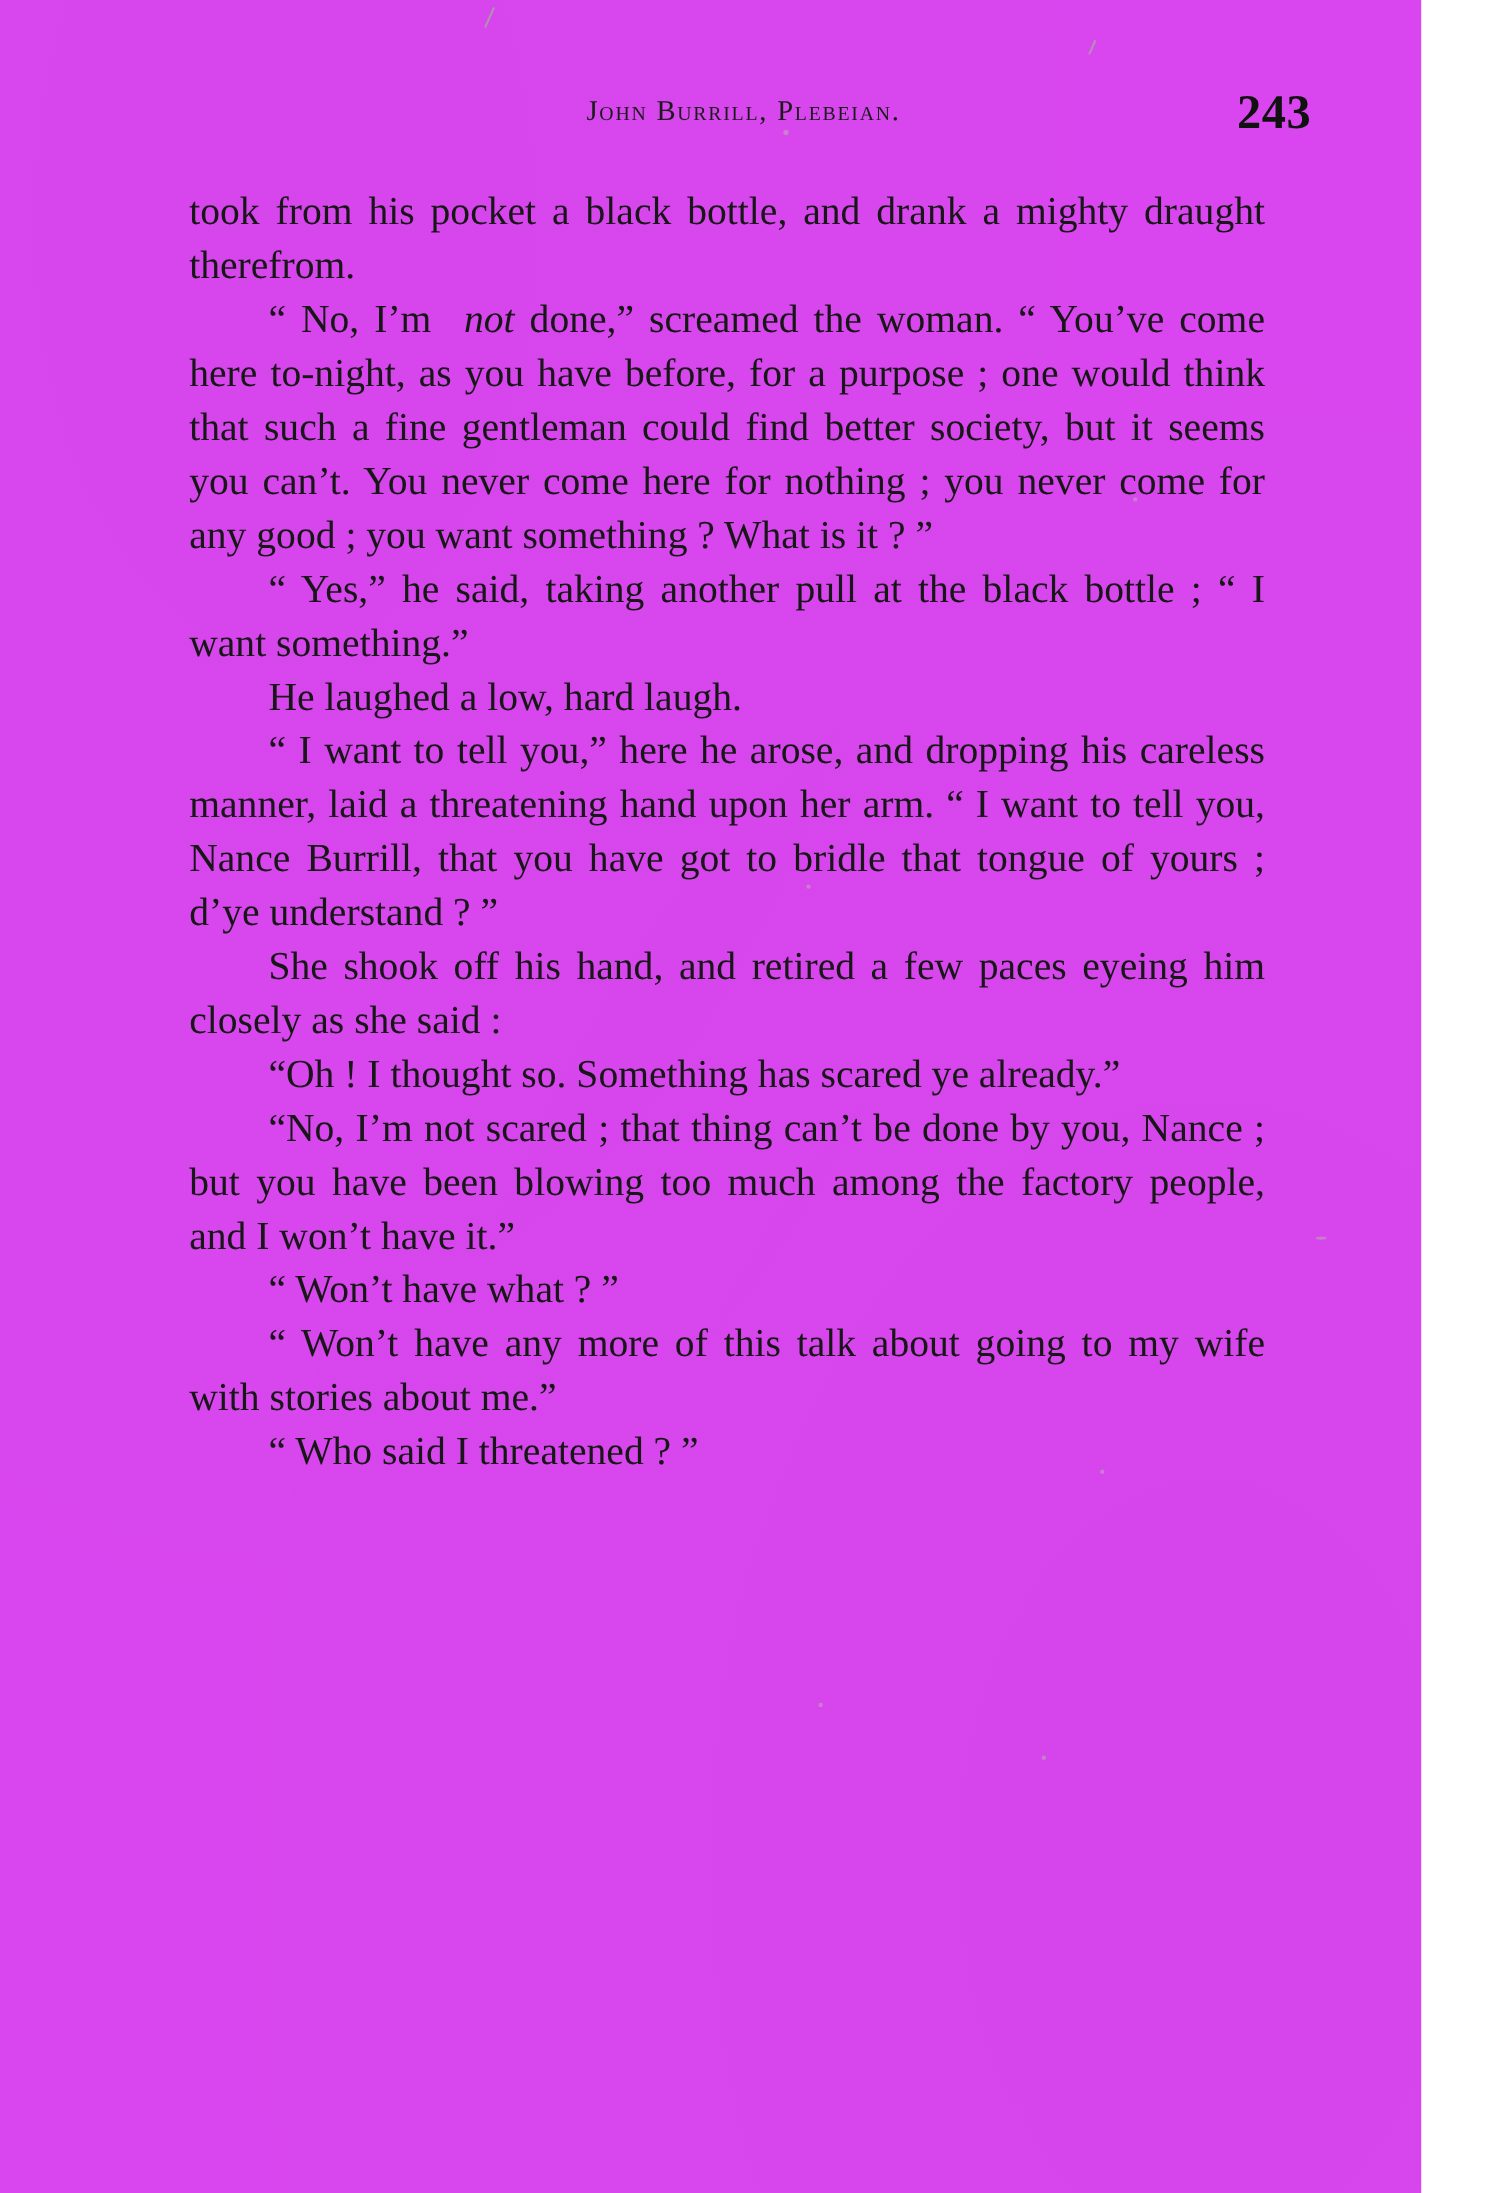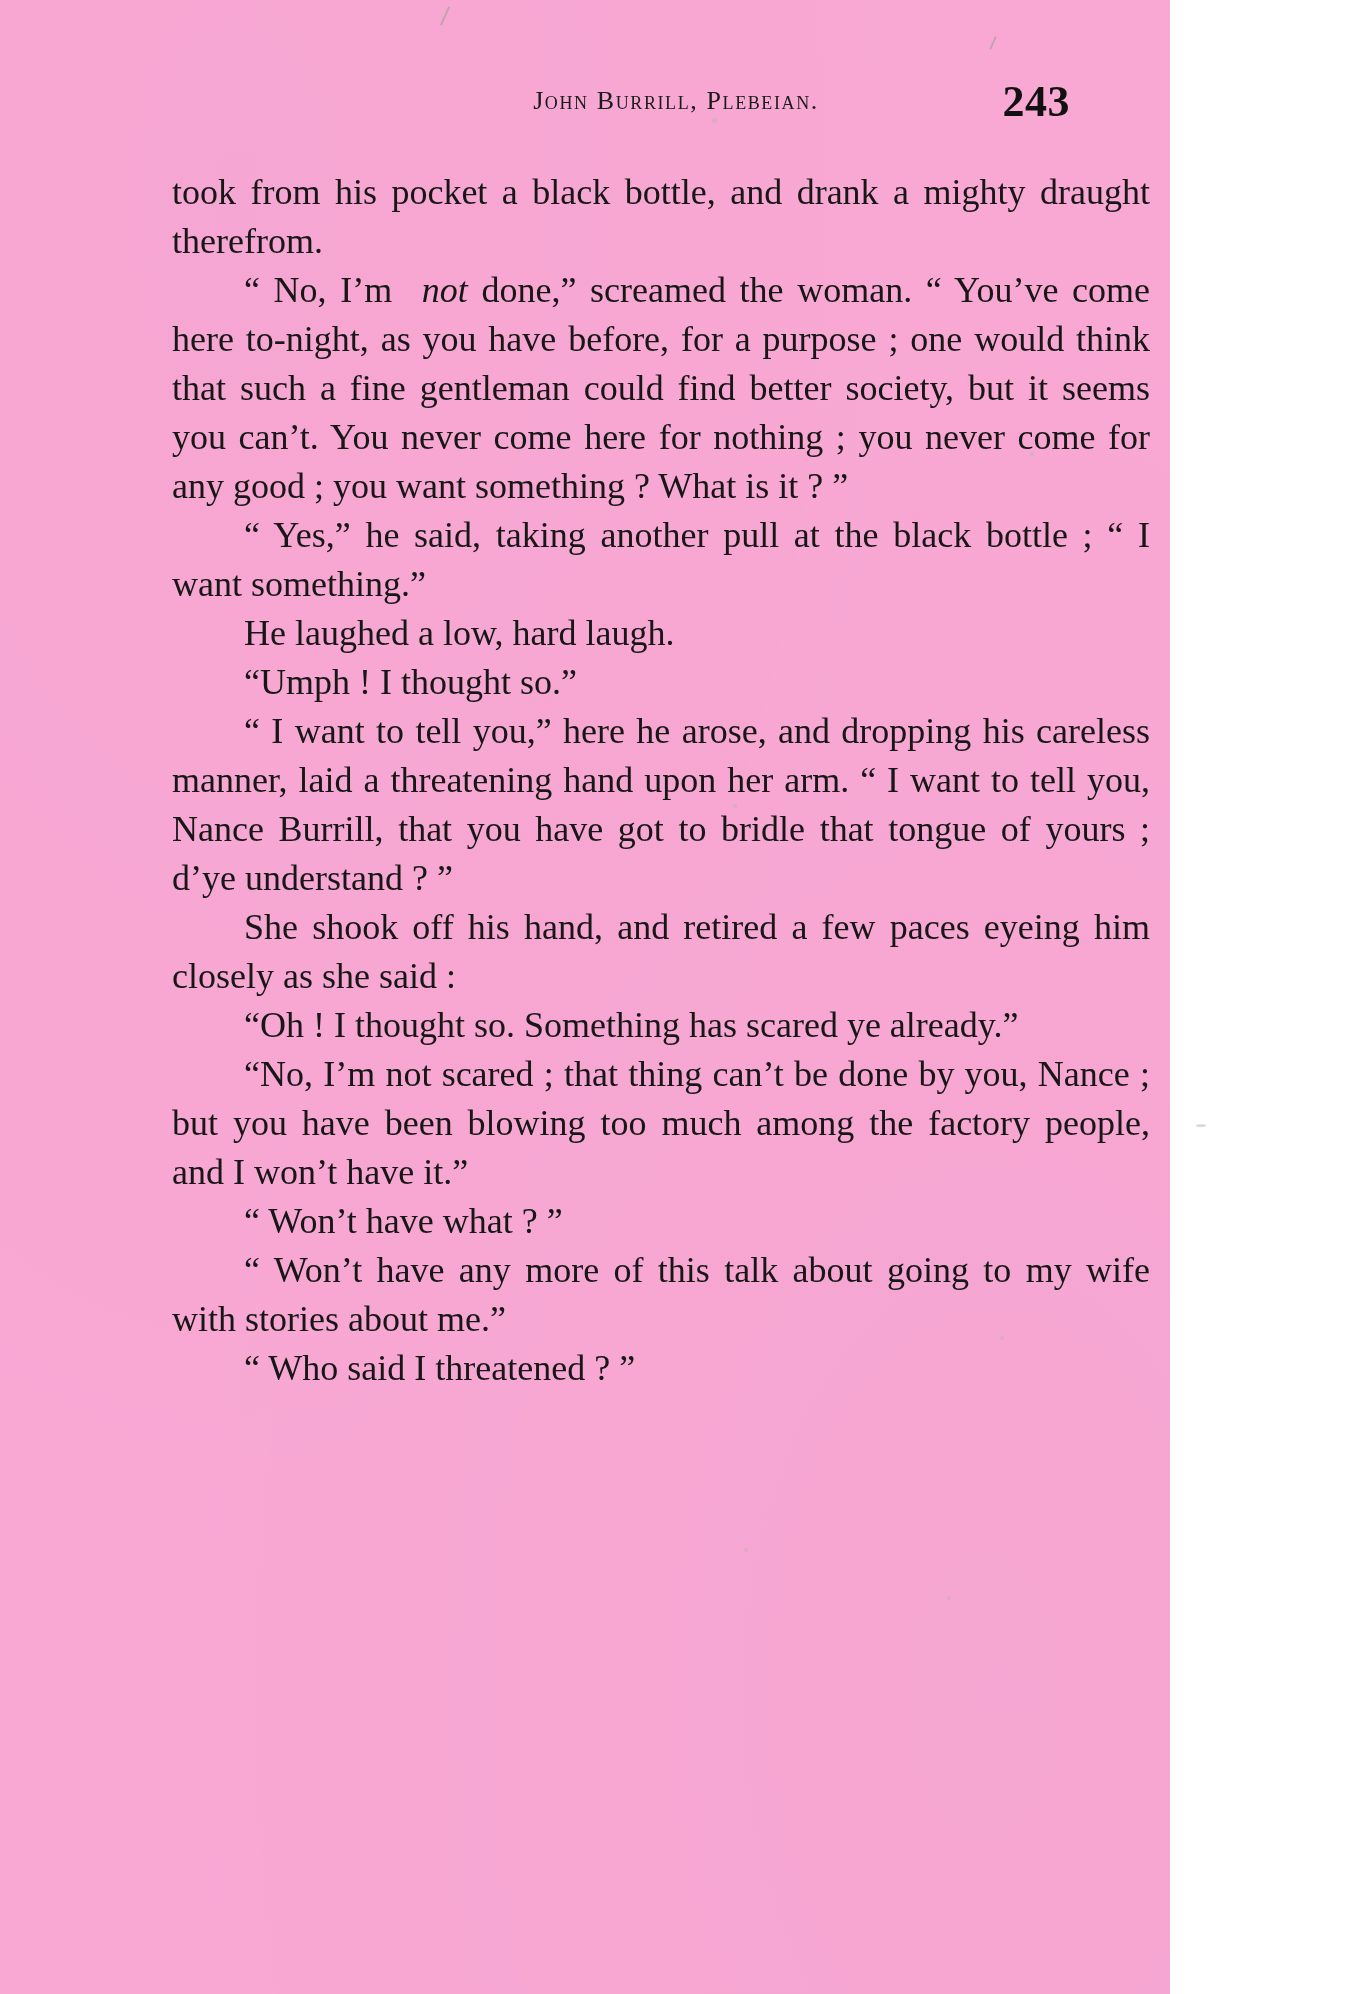--- a/index.html
+++ b/index.html
@@ -11,23 +11,23 @@
     width: 1352px;
     height: 1994px;
     font-family: "Liberation Serif", serif;
     color: #151515;
     position: relative;
     overflow: hidden;
   }
   .page {
     position: absolute;
     left: 0; top: 0;
-    width: 1170px;
+    width: 1292px;
     height: 1994px;
-    background: #f9a8d4;
+    background: #d946ef;
   }
   
   .page::before {
     content: "";
     position: absolute;
     inset: 0;
     background:
       radial-gradient(ellipse at 20% 10%, rgba(0,0,0,0.012), rgba(0,0,0,0) 60%),
       radial-gradient(ellipse at 85% 85%, rgba(0,0,0,0.015), rgba(0,0,0,0) 65%);
     pointer-events: none;
@@ -113,21 +113,20 @@
     <span class="rh-title">John Burrill, Plebeian.</span>
   </div>
 
   <div class="folio">243</div>
 
   <div class="body-text">
     <p class="noindent">took from his pocket a black bottle, and drank a mighty draught therefrom.</p>
     <p><span>“ No, I’m </span><em>not</em><span> done,” screamed the woman.  “ You’ve come here to-night, as you have before, for a purpose ; one would think that such a fine gentleman could find better society, but it seems you can’t.   You never come here for nothing ; you never come for any good ; you want something ?   What is it ? ”</span></p>
     <p>“ Yes,” he said, taking another pull at the black bottle ;  “ I want something.”</p>
     <p>He laughed a low, hard laugh.</p>
-    <p>“Umph !  I thought so.”</p>
     <p>“ I want to tell you,” here he arose, and dropping his careless manner, laid a threatening hand upon her arm.   “ I want to tell you, Nance Burrill, that you have got to bridle that tongue of yours ; d’ye understand ? ”</p>
     <p>She shook off his hand, and retired a few paces eyeing him closely as she said :</p>
     <p>“Oh !  I thought so.  Something has scared ye already.”</p>
     <p>“No, I’m not scared ; that thing can’t be done by you, Nance ; but you have been blowing too much among the factory people, and I won’t have it.”</p>
     <p>“ Won’t have what ? ”</p>
     <p>“ Won’t have any more of this talk about going to my wife with stories about me.”</p>
     <p>“ Who said I threatened ? ”</p>
   </div>
 
 </div>

